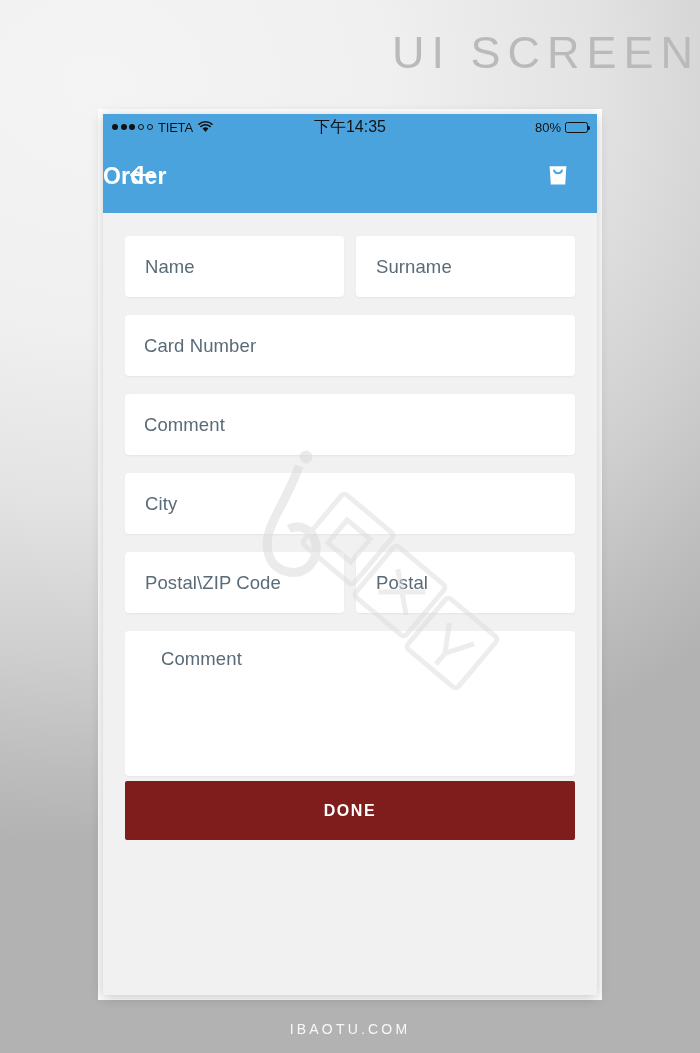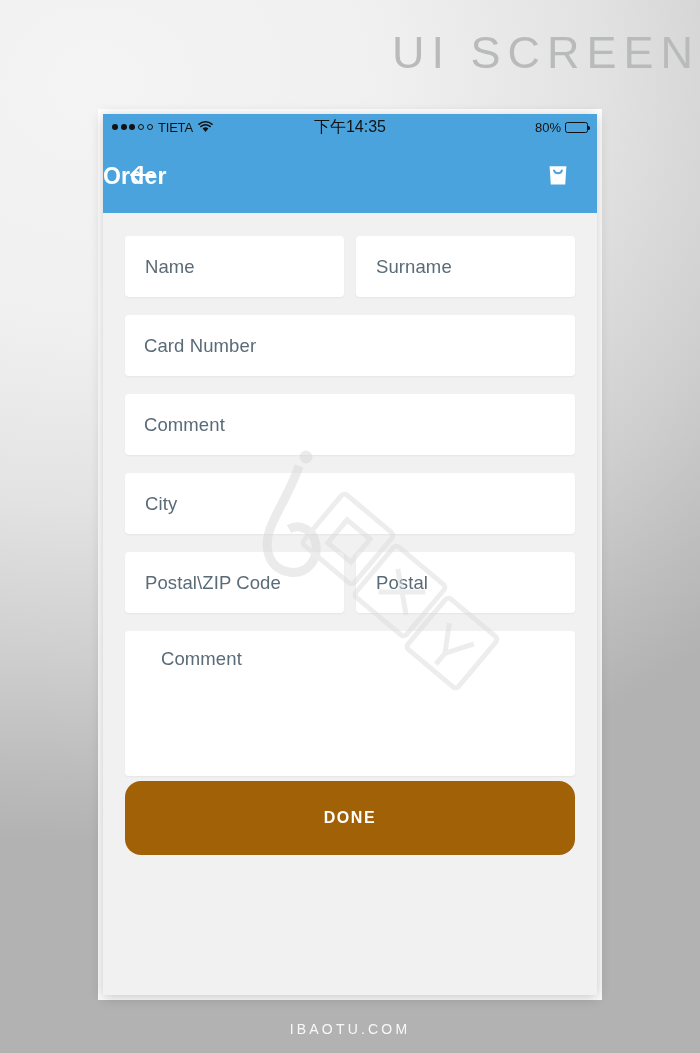--- a/index.html
+++ b/index.html
@@ -179,23 +179,23 @@
     background: #ffffff;
     border-radius: 4px;
     height: 145px;
     padding: 17px 36px;
     box-sizing: border-box;
     box-shadow: 0 1px 2px rgba(0,0,0,.05);
     margin-bottom: 5px;
     cursor: text;
   }
   #done-btn {
-    background: #a16207;
-    border-radius: 16px;
-    height: 74px;
+    background: #7f1d1d;
+    border-radius: 2px;
+    height: 59px;
     display: flex; align-items: center; justify-content: center;
     color: #ffffff;
     font-size: 16px;
     font-weight: bold;
     letter-spacing: 1.6px;
     cursor: pointer;
   }
 
   
   #watermark {

